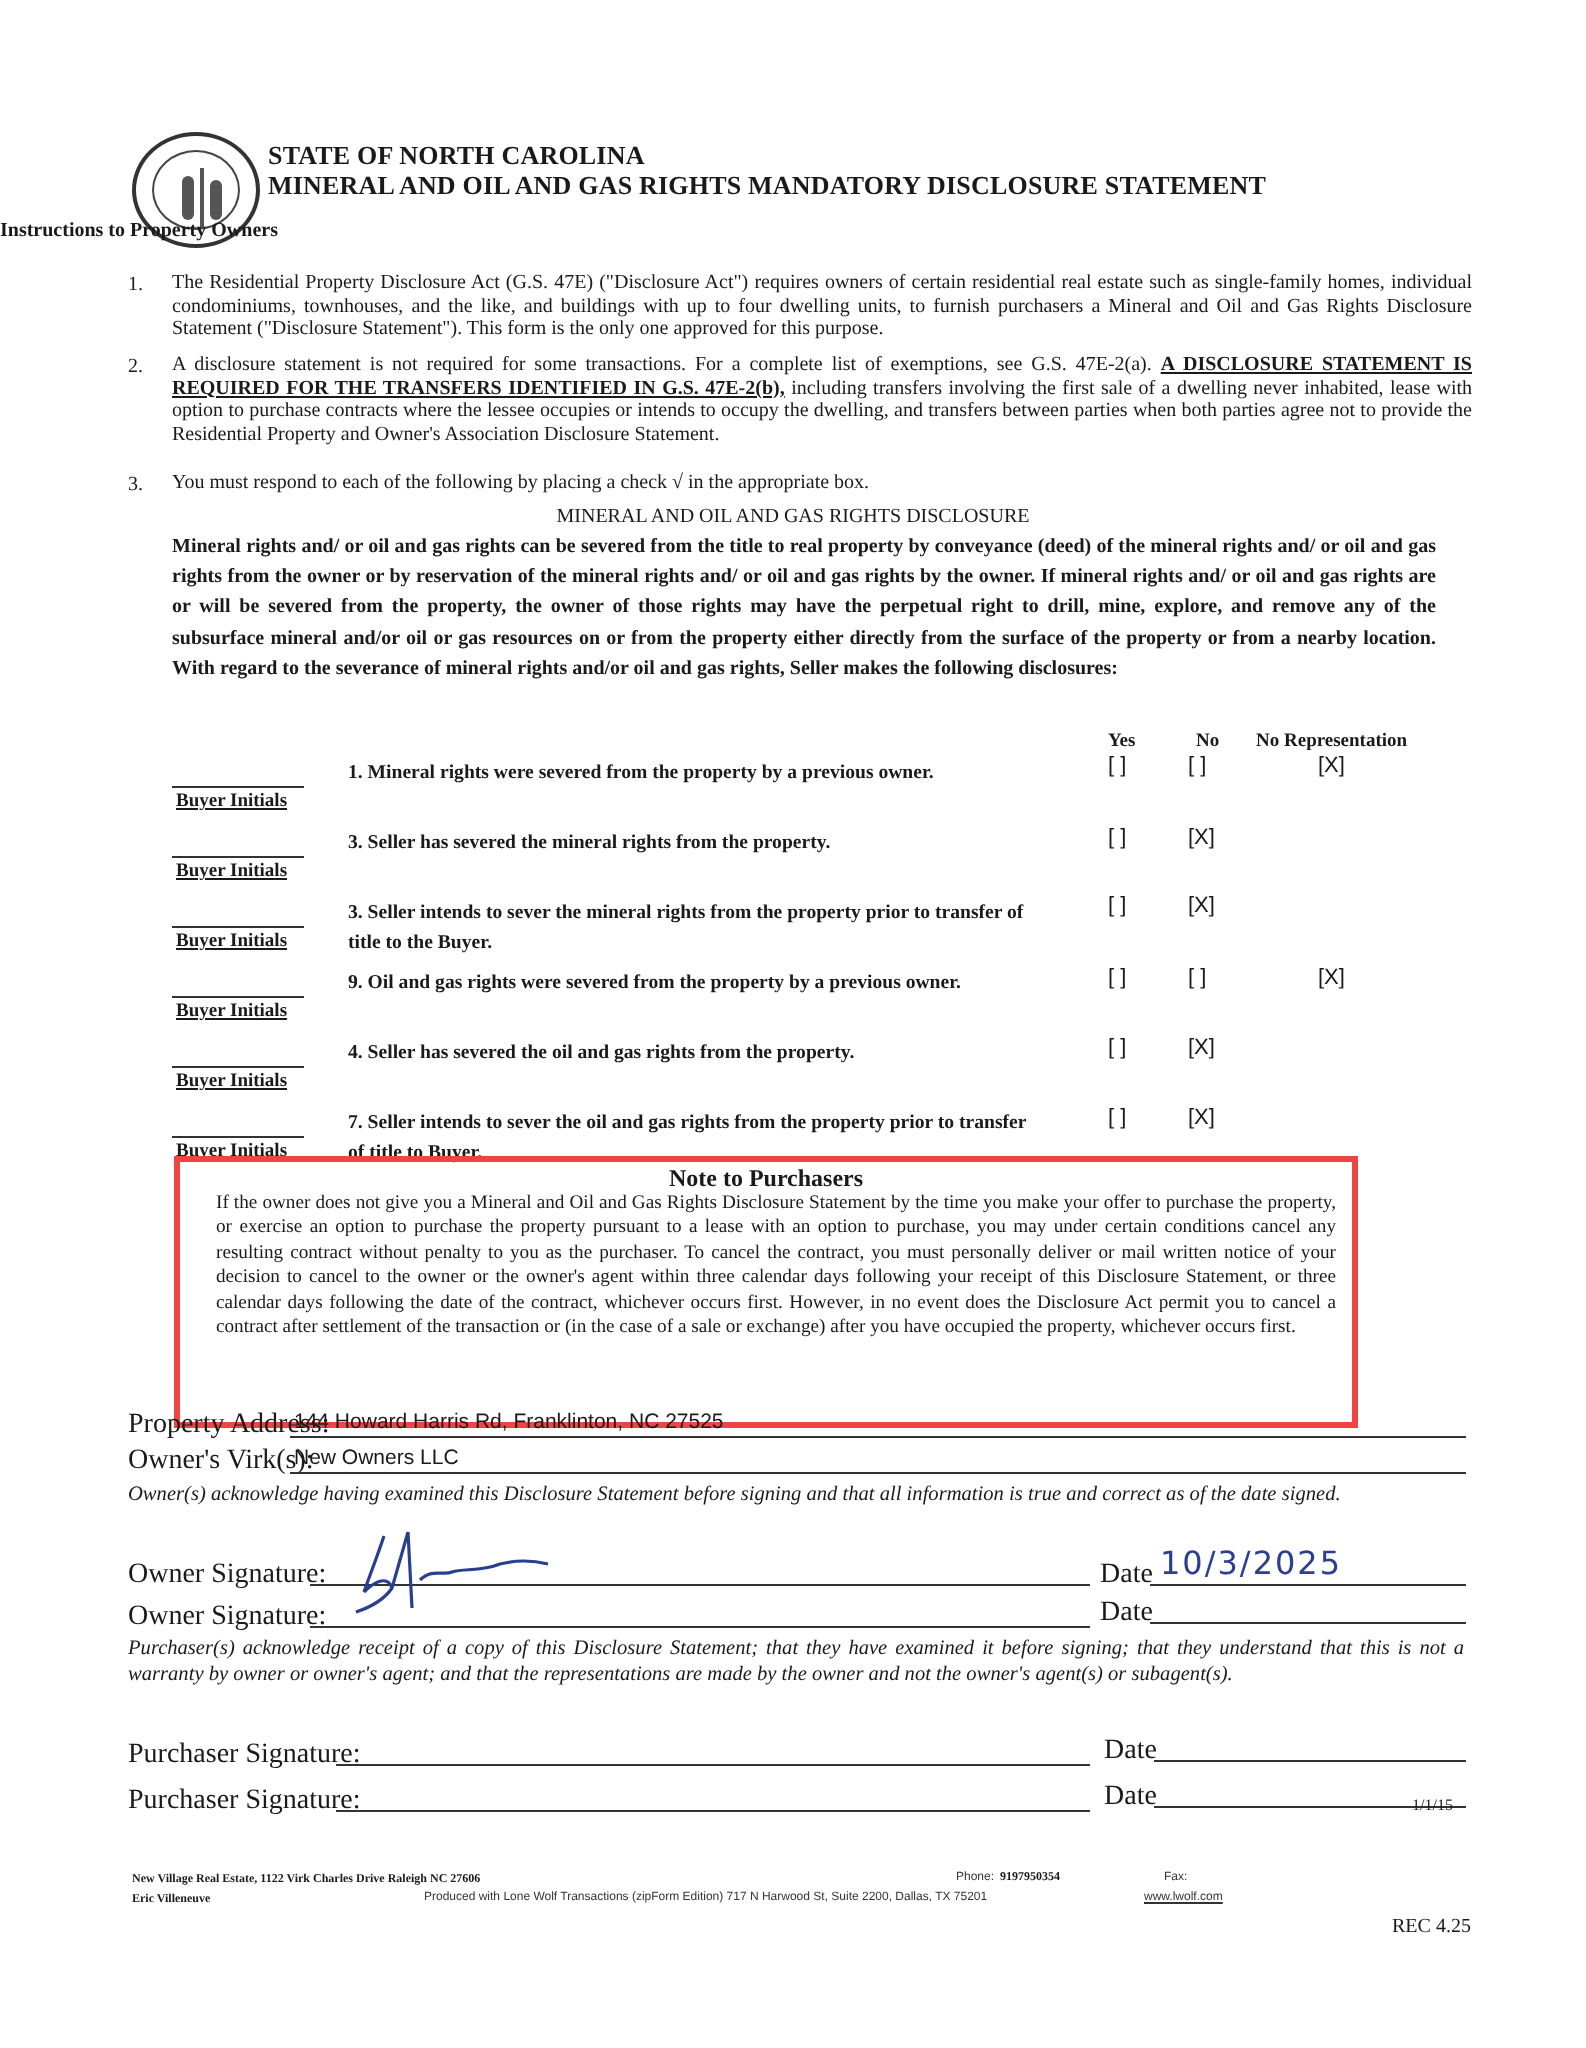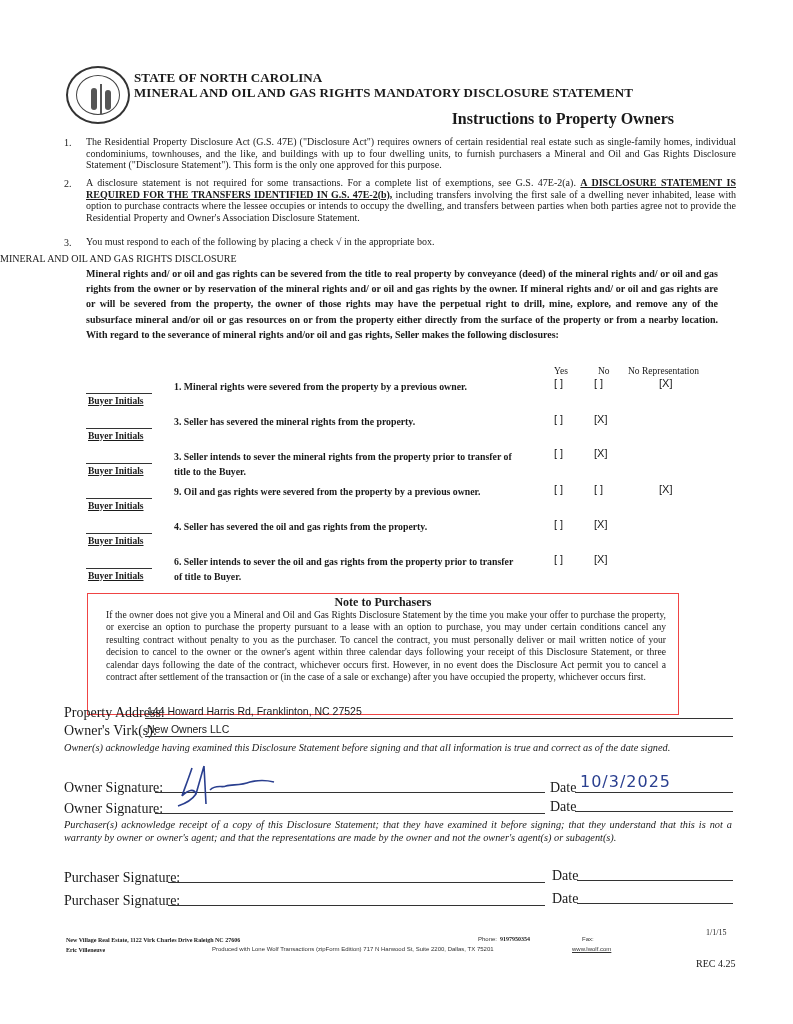--- a/index.html
+++ b/index.html
@@ -5,32 +5,32 @@
   html, body { margin:0; padding:0; background:#fff; }
   body { width:793px; height:1024px; position:relative; overflow:hidden; font-family:"Liberation Serif", serif; color:#1a1a1a; }
   .abs { position:absolute; }
   .seal { left:66px; top:66px; width:64px; height:58px; border:2px solid #333; border-radius:50%; box-sizing:border-box; }
   .seal-inner { position:absolute; left:8px; top:7px; width:44px; height:40px; border:1.5px solid #444; border-radius:50%; box-sizing:border-box; }
   .seal-fig { position:absolute; left:14px; top:12px; width:6px; height:22px; background:#555; border-radius:3px; }
   .seal-fig2 { position:absolute; left:28px; top:14px; width:6px; height:20px; background:#555; border-radius:3px; }
   .seal-pole { position:absolute; left:23px; top:8px; width:2px; height:30px; background:#555; }
   .title1 { left:134px; top:70px; font-size:13px; font-weight:bold; letter-spacing:0.1px; }
   .title2 { left:134px; top:85px; font-size:13px; font-weight:bold; letter-spacing:0.1px; }
-  .instr-head { left:0; width:674px; top:110px; text-align:right; font-size:16px; font-weight:bold; }
+  .instr-head { left:0; width:674px; top:110px; text-align:left; font-size:10px; font-weight:bold; }
   .num { font-size:10px; left:64px; }
   .para { font-size:10px; line-height:11.7px; text-align:justify; }
   .ul { text-decoration:underline; font-weight:bold; }
-  .sec-head { left:0; width:793px; top:253px; font-size:10px; }
+  .sec-head { left:0; width:793px; top:253px; text-align:center; font-size:10px; }
   .bold-para { left:86px; top:266px; width:632px; font-size:10px; font-weight:bold; line-height:15.2px; text-align:justify; }
-  .col-head { font-size:9.5px; font-weight:normal; top:366px; }
+  .col-head { font-size:9.5px; font-weight:bold; top:366px; }
   .initials-line { left:86px; width:66px; border-top:1px solid #333; }
   .initials-label { left:88px; font-size:9.5px; font-weight:bold;text-decoration:underline; }
   .q-text { left:174px; font-size:9.8px; font-weight:bold; line-height:15px; width:345px; }
   .box { font-family:"Liberation Sans", sans-serif; font-size:11px; }
-  .note-box { left:87px; top:593px; width:592px; height:122px; border:1px solid #ef4444; box-sizing:border-box; }
+  .note-box { left:87px; top:578px; width:592px; height:136px; border:3px solid #ef4444; box-sizing:border-box; }
   .note-title { left:0; width:100%; top:1px; text-align:center; font-size:12px; font-weight:bold; }
   .note-text { left:18px; top:15px; width:560px; font-size:9.6px; line-height:12.4px; text-align:justify; }
   .lbl { font-size:14px; left:64px; }
   .fill { font-family:"Liberation Sans", sans-serif; font-size:10.5px; }
   .line { border-top:1px solid #333; }
   .ital { font-style:italic; font-size:10.3px; line-height:13px; left:64px; width:668px; text-align:justify; }
   .hand { font-family:"DejaVu Sans", sans-serif; color:#2a3f8f; }
   .foot { font-size:6px; }
   .foot-sans { font-family:"Liberation Sans", sans-serif; font-size:6px; color:#333; }
 </style>
@@ -91,21 +91,21 @@
 <div class="abs box" style="left:659px; top:483px">[X]</div>
 <div class="abs initials-line" style="top:498px"></div>
 <div class="abs initials-label" style="top:501px">Buyer Initials</div>
 
 <div class="abs q-text" style="top:519px">4. Seller has severed the oil and gas rights from the property.</div>
 <div class="abs box" style="left:554px; top:518px">[  ]</div>
 <div class="abs box" style="left:594px; top:518px">[X]</div>
 <div class="abs initials-line" style="top:533px"></div>
 <div class="abs initials-label" style="top:536px">Buyer Initials</div>
 
-<div class="abs q-text" style="top:554px; width:340px">6. Seller intends to sever the oil and gas rights from the property prior to transfer of title to Buyer.</div>
+<div class="abs q-text" style="top:554px; width:340px">7. Seller intends to sever the oil and gas rights from the property prior to transfer of title to Buyer.</div>
 <div class="abs box" style="left:554px; top:553px">[  ]</div>
 <div class="abs box" style="left:594px; top:553px">[X]</div>
 <div class="abs initials-line" style="top:568px"></div>
 <div class="abs initials-label" style="top:571px">Buyer Initials</div>
 
 <div class="abs note-box">
   <div class="abs note-title">Note to Purchasers</div>
   <div class="abs note-text">If the owner does not give you a Mineral and Oil and Gas Rights Disclosure Statement by the time you make your offer to purchase the property, or exercise an option to purchase the property pursuant to a lease with an option to purchase, you may under certain conditions cancel any resulting contract without penalty to you as the purchaser. To cancel the contract, you must personally deliver or mail written notice of your decision to cancel to the owner or the owner's agent within three calendar days following your receipt of this Disclosure Statement, or three calendar days following the date of the contract, whichever occurs first. However, in no event does the Disclosure Act permit you to cancel a contract after settlement of the transaction or (in the case of a sale or exchange) after you have occupied the property, whichever occurs first.</div>
 </div>
 
@@ -139,21 +139,21 @@
 <div class="abs line" style="left:168px; top:882px; width:377px"></div>
 <div class="abs lbl" style="left:552px; top:868px">Date</div>
 <div class="abs line" style="left:577px; top:880px; width:156px"></div>
 
 <div class="abs lbl" style="top:893px">Purchaser Signature:</div>
 <div class="abs line" style="left:168px; top:905px; width:377px"></div>
 <div class="abs lbl" style="left:552px; top:891px">Date</div>
 <div class="abs line" style="left:577px; top:903px; width:156px"></div>
 
 <div class="abs" style="left:696px; top:958px; font-size:10px;">REC 4.25</div>
-<div class="abs" style="left:706px; top:928px; font-size:8px;">1/1/15</div>
+<div class="abs" style="left:706px; top:898px; font-size:8px;">1/1/15</div>
 
 <div class="abs foot" style="left:66px; top:937px; font-weight:bold;">New Village Real Estate, 1122 Virk Charles Drive Raleigh NC 27606</div>
 <div class="abs foot" style="left:66px; top:947px; font-weight:bold;">Eric Villeneuve</div>
 <div class="abs foot-sans" style="left:478px; top:936px;">Phone:</div>
 <div class="abs foot" style="left:500px; top:936px; font-weight:bold;">9197950354</div>
 <div class="abs foot-sans" style="left:582px; top:936px;">Fax:</div>
 <div class="abs foot-sans" style="left:212px; top:946px;">Produced with Lone Wolf Transactions (zipForm Edition) 717 N Harwood St, Suite 2200, Dallas, TX 75201</div>
 <div class="abs foot-sans" style="left:572px; top:946px; text-decoration:underline;">www.lwolf.com</div>
 
 </body></html>

